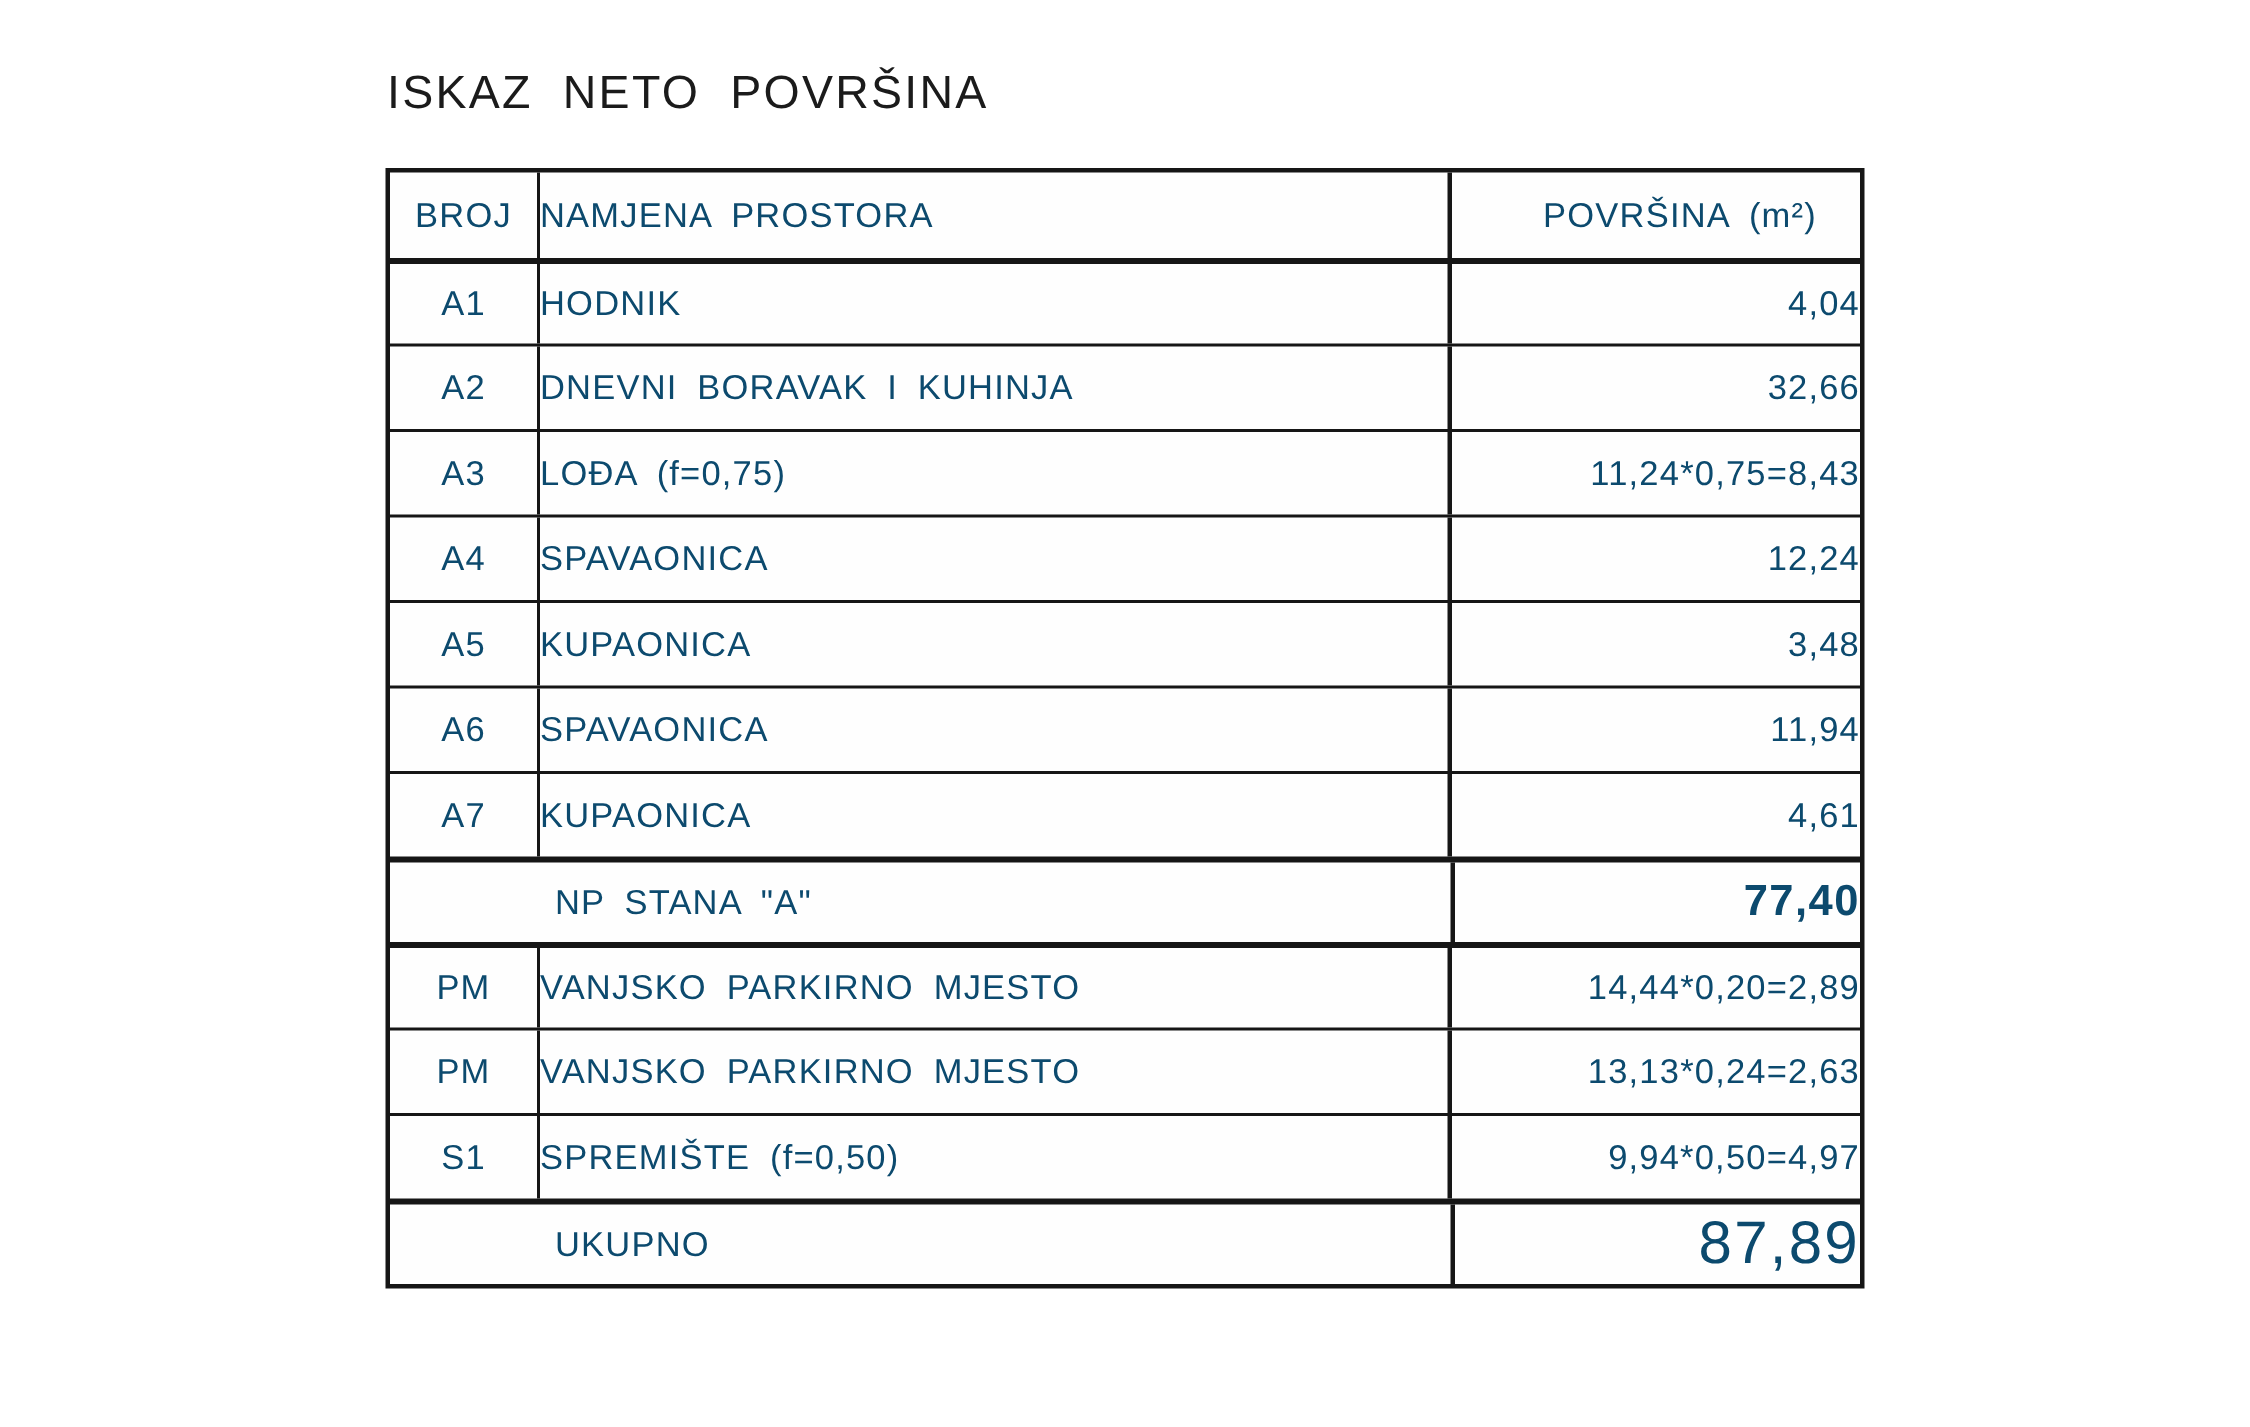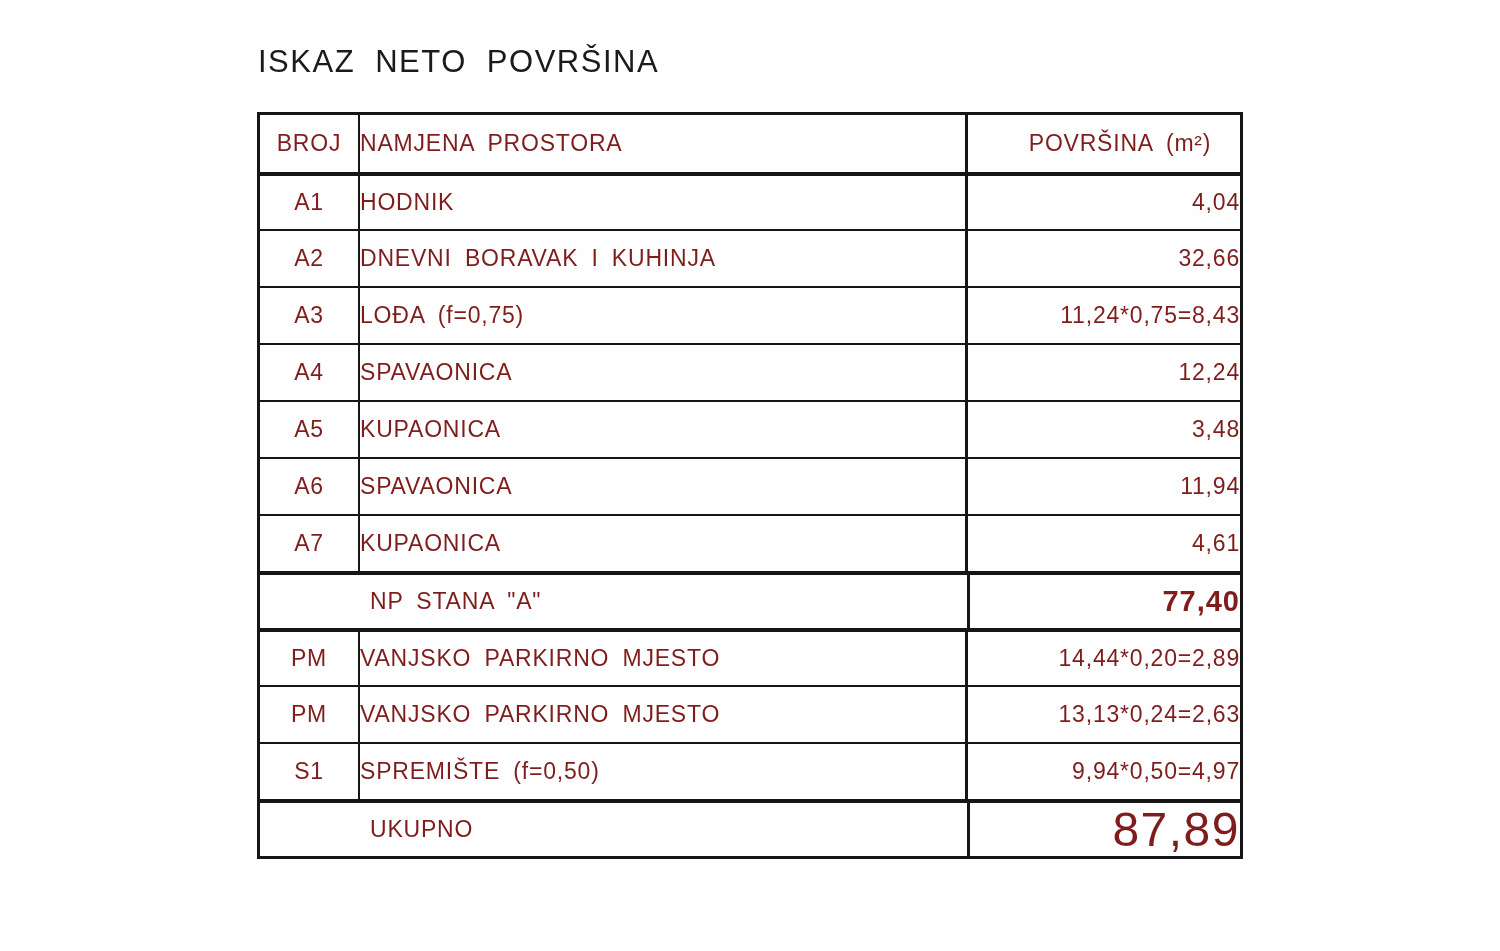--- a/index.html
+++ b/index.html
@@ -41,21 +41,21 @@
     border-top: 2px solid #161616;
     box-sizing: border-box;
   }
   .row.first { border-top: none; }
   .row.thick { border-top: 4px solid #161616; }
   .row.merged { grid-template-columns: 710px 1fr; }
   .cell {
     display: flex;
     align-items: center;
     font-size: 23px;
-    color: #7f1d1d;
+    color: #0c4a6e;
     letter-spacing: 0.8px;
     word-spacing: 6px;
     white-space: nowrap;
     overflow: hidden;
     box-sizing: border-box;
   }
   .c-broj {
     justify-content: center;
     border-right: 2px solid #161616;
   }
@@ -73,21 +73,21 @@
   .c-merged-label {
     padding-left: 110px;
     border-right: 3px solid #161616;
   }
   .subtotal-value {
     font-weight: bold;
     font-size: 29px;
     letter-spacing: 1px;
   }
   .total-value {
-    font-size: 48px;
+    font-size: 40px;
     font-weight: 400;
     letter-spacing: 1.5px;
   }
 </style>
 </head>
 <body>
 
 <div class="page">
 
   <div class="title">ISKAZ NETO POVRŠINA</div>

